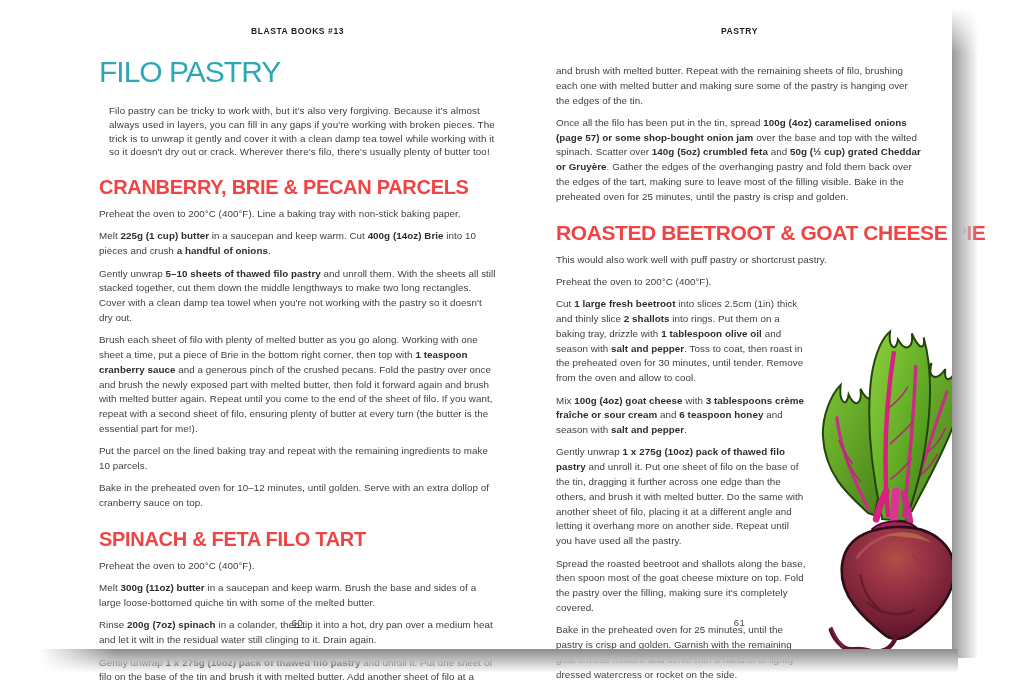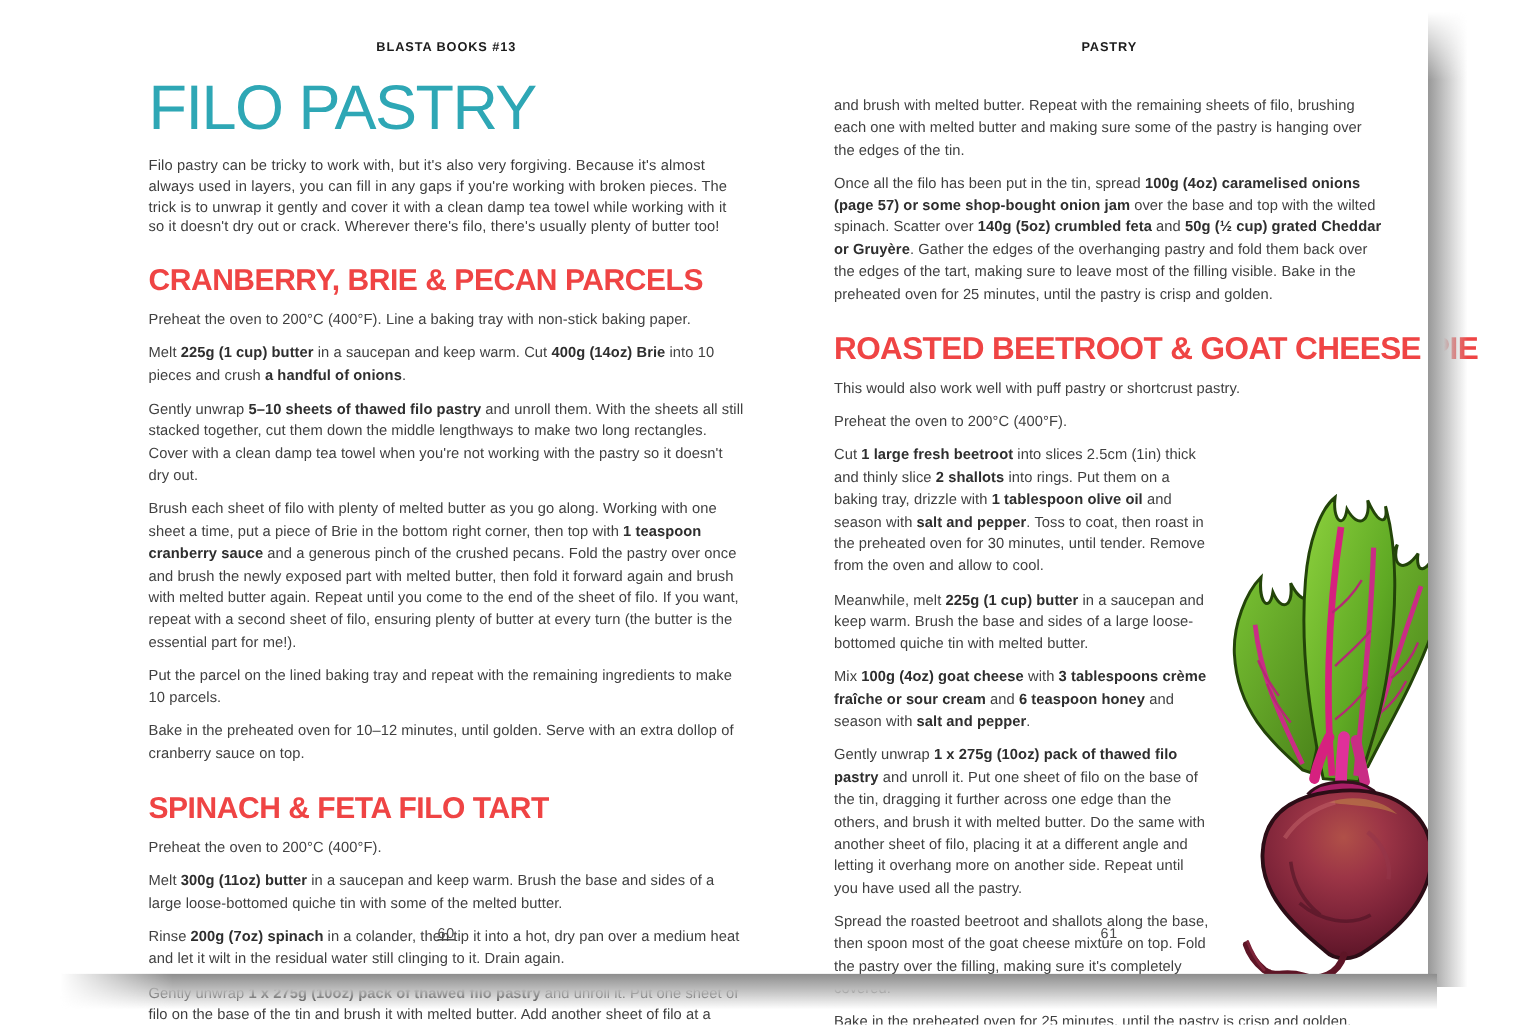--- a/index.html
+++ b/index.html
@@ -31,24 +31,24 @@
   .rh-right{left:540px;width:367px;}
   .page-number{
     position:absolute;top:617px;font-size:9.5px;color:#4a4a4a;text-align:center;letter-spacing:0.5px;
   }
   .pn-left{left:83px;width:397px;text-decoration:underline;}
   .pn-right{left:540px;width:367px;}
   .col-left{position:absolute;left:83px;top:50px;width:397px;}
   .col-right{position:absolute;left:540px;top:64px;width:367px;}
   .chapter-title{
     margin:0 0 10px 0;
-    font-size:42px;line-height:44px;font-weight:100;
+    font-size:30px;line-height:44px;font-weight:100;
     color:#2ea7b5;letter-spacing:-1px;
   }
-  .intro-p{margin:0 0 6px 0;font-size:9.8px;line-height:13.8px;letter-spacing:0.1px;}
+  .intro-p{margin:0 0 6px 10px;font-size:9.8px;line-height:13.8px;letter-spacing:0.1px;}
   .recipe-heading{
     margin:17px 0 9px 0;
     font-size:20px;line-height:22px;font-weight:800;
     color:#ef4444;letter-spacing:-0.3px;white-space:nowrap;
   }
   .rh-wide{font-size:21px;letter-spacing:-0.4px;}
   .body-p{margin:0 0 7.5px 0;font-size:9.8px;line-height:14.8px;letter-spacing:0.05px;color:#404040;}
   .body-p b{font-weight:700;color:#2e2e2e;}
   .beet-float{
     float:right;width:158px;height:332px;
@@ -144,21 +144,20 @@
         <path d="M50,280 C64,292 84,296 98,288 M44,252 C46,268 54,280 64,288" fill="none" stroke="#44101f" stroke-width="2.4" opacity="0.5"></path>
         <path d="M96,232 C106,240 112,252 110,264" fill="none" stroke="#94354a" stroke-width="3" opacity="0.6"></path>
 
         <path d="M80,315 C76,328 64,333 52,329 C40,325 34,331 26,325 C20,320 16,314 14,308" fill="none" stroke="#5d1526" stroke-width="4.5" stroke-linecap="round"></path>
         <path d="M26,325 C22,320 18,314 15,306" fill="none" stroke="#7c2338" stroke-width="2" stroke-linecap="round"></path>
       </svg>
     </div>
 
     <div>
         <p class="body-p">Cut <b>1 large fresh beetroot</b> into slices 2.5cm (1in) thick and thinly slice <b>2 shallots</b> into rings. Put them on a baking tray, drizzle with <b>1 tablespoon olive oil</b> and season with <b>salt and pepper</b>. Toss to coat, then roast in the preheated oven for 30 minutes, until tender. Remove from the oven and allow to cool.</p>
-        <p class="body-p">Meanwhile, melt <b>225g (1 cup) butter</b> in a saucepan and keep warm. Brush the base and sides of a large loose-bottomed quiche tin with melted butter.</p>
         <p class="body-p">Mix <b>100g (4oz) goat cheese</b> with <b>3 tablespoons crème fraîche or sour cream</b> and <b>6 teaspoon honey</b> and season with <b>salt and pepper</b>.</p>
         <p class="body-p">Gently unwrap <b>1 x 275g (10oz) pack of thawed filo pastry</b> and unroll it. Put one sheet of filo on the base of the tin, dragging it further across one edge than the others, and brush it with melted butter. Do the same with another sheet of filo, placing it at a different angle and letting it overhang more on another side. Repeat until you have used all the pastry.</p>
         <p class="body-p">Spread the roasted beetroot and shallots along the base, then spoon most of the goat cheese mixture on top. Fold the pastry over the filling, making sure it's completely covered.</p>
         <p class="body-p">Bake in the preheated oven for 25 minutes, until the pastry is crisp and golden. Garnish with the remaining goat cheese mixture and serve with a handful of lightly dressed watercress or rocket on the side.</p>
       </div>
   </div>
 
   <div class="page-number pn-left">60</div>
   <div class="page-number pn-right">61</div>
 </div>

